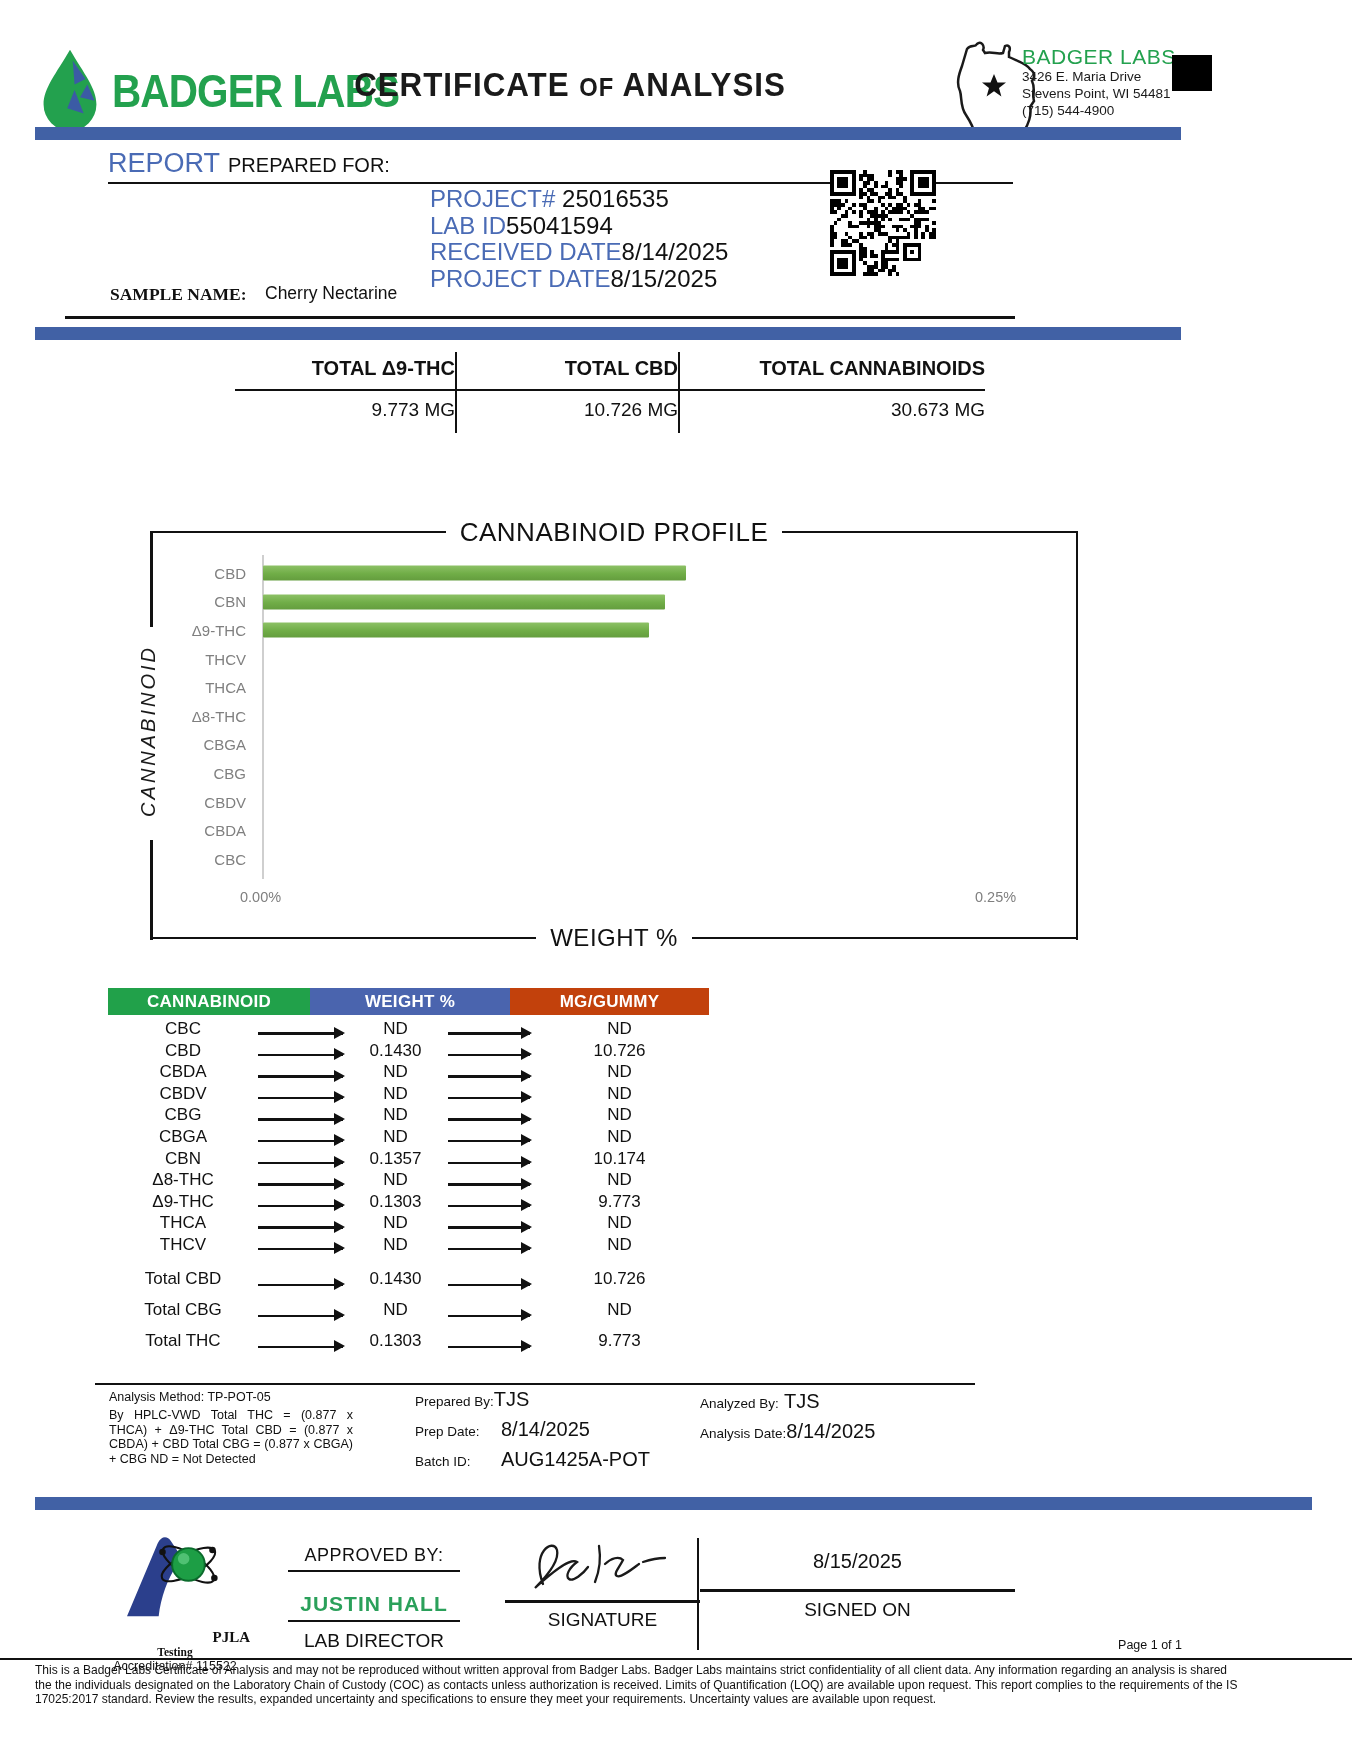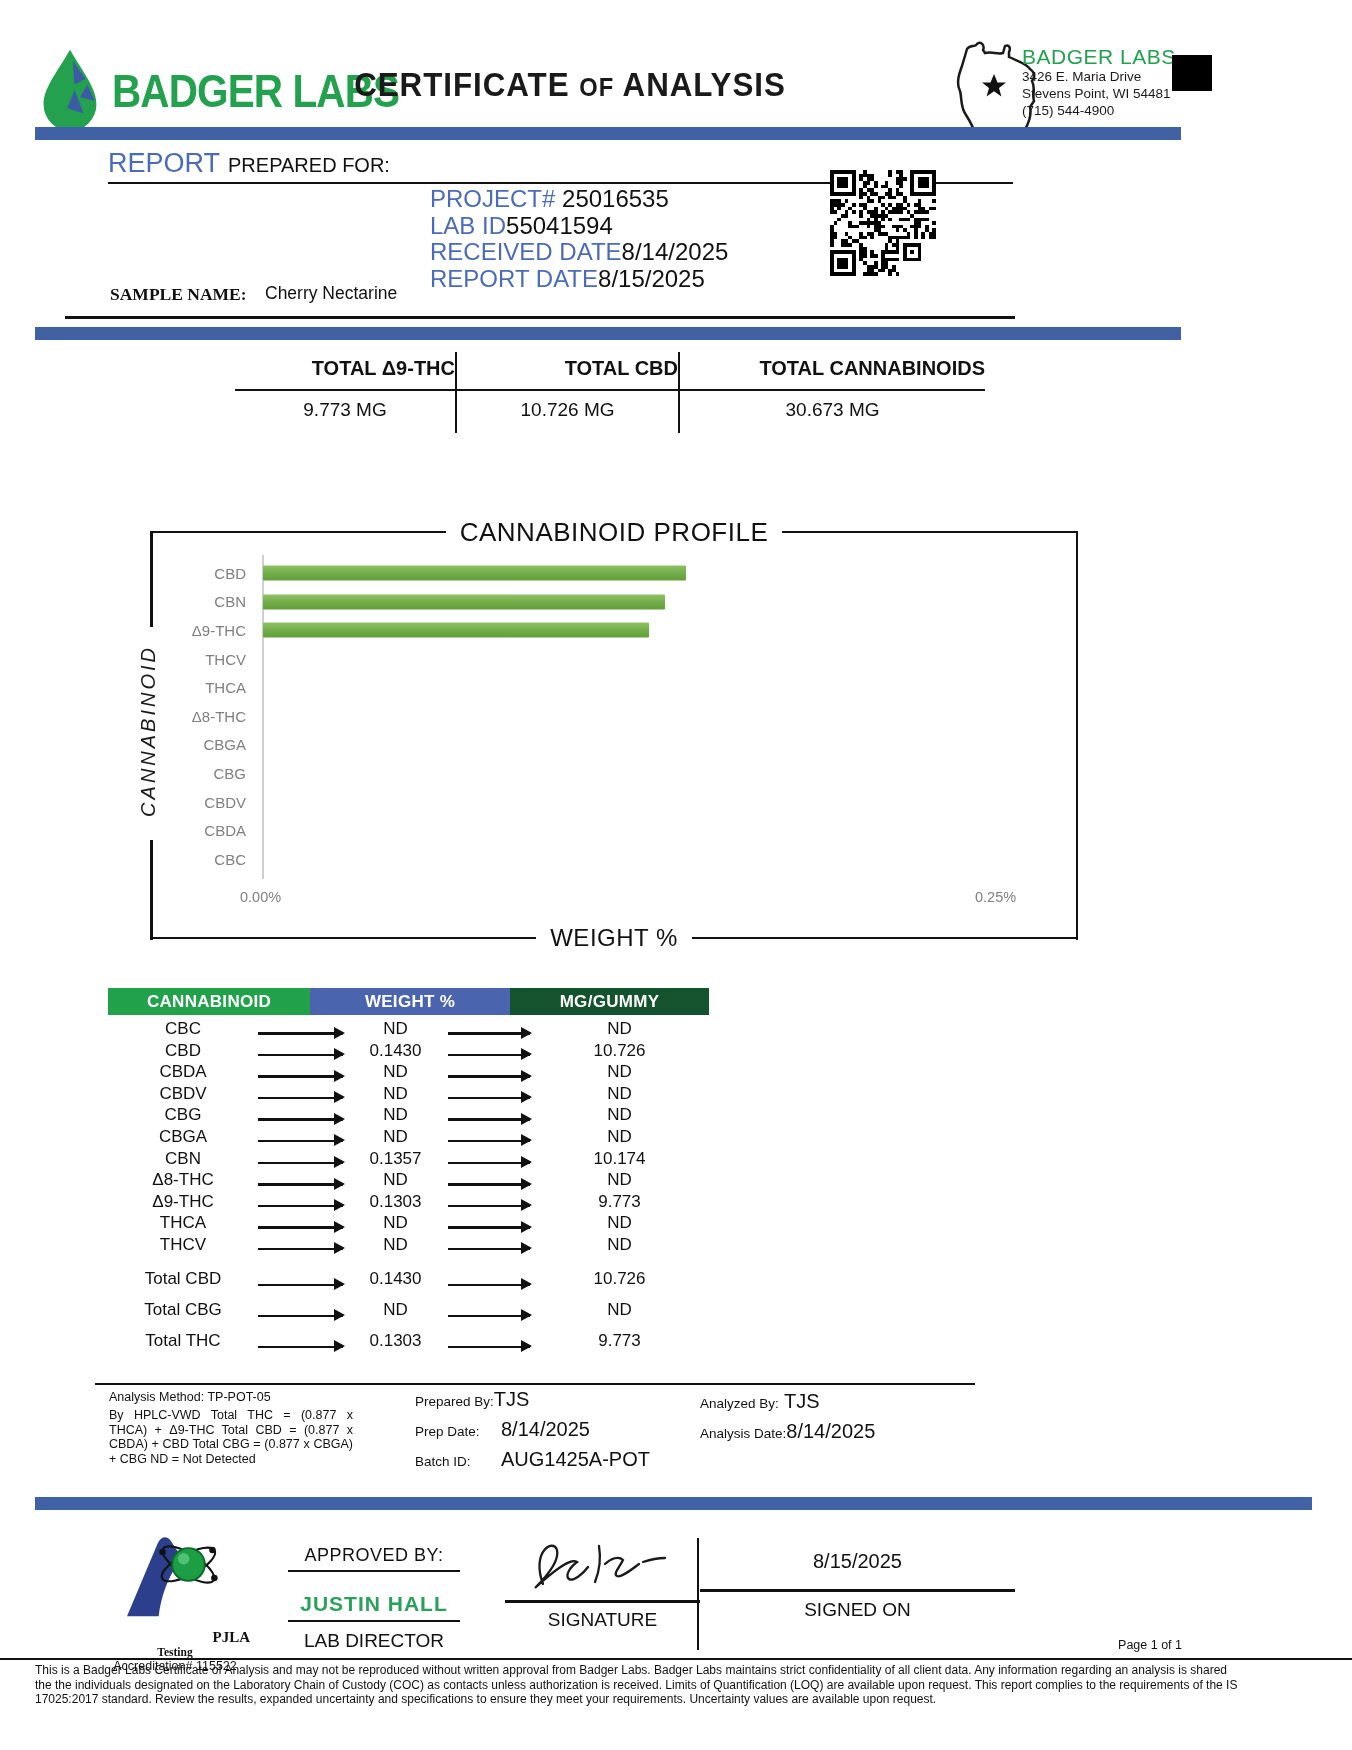--- a/index.html
+++ b/index.html
@@ -31,21 +31,21 @@
   #fields .lb{color:#4A6BB5;}
   #fields .vl{color:#111;}
   #qr{left:830px;top:170px;}
   #sample-label{left:110px;top:284px;font-family:"Liberation Serif",serif;font-weight:bold;font-size:17.5px;}
   #sample-value{left:265px;top:283px;font-size:17.5px;}
 
   
   #totals{left:235px;top:352px;width:750px;display:grid;grid-template-columns:220px 225px 305px;}
   .tcell{text-align:right;padding:5px 0 9px;font-size:20px;font-weight:bold;border-bottom:2.5px solid #111;white-space:nowrap;}
   .tmid{border-left:2px solid #111;border-right:2px solid #111;}
-  .tval{text-align:center;padding:8px 0 12px;font-size:19px;}
+  .tval{text-align:right;padding:8px 0 12px;font-size:19px;}
 
   
   #chart{left:150px;top:517px;width:928px;height:438px;position:absolute;}
   .c-top,.c-bottom{display:flex;align-items:center;height:30px;}
   .hline{flex:1;height:2.5px;background:#111;}
   .c-title{margin:0 14px;font-size:26px;letter-spacing:.5px;white-space:nowrap;}
   .c-xlabel{margin:0 14px;font-size:24px;letter-spacing:.5px;white-space:nowrap;}
   #c-plot{position:relative;height:322px;padding-top:12px;}
   .c-row{display:flex;align-items:center;height:28.6px;}
   .c-cat{width:96px;text-align:right;padding-right:16px;font-size:15px;color:#7f7f7f;white-space:nowrap;}
@@ -158,21 +158,21 @@
   <div class="abs" id="report-head">
     <span class="r1">REPORT</span><span class="r2">PREPARED FOR:</span>
   </div>
   <div class="rule" style="left:108px;top:182px;width:905px;height:2px;"></div>
 
 
   <div class="abs" id="fields">
     <div><span class="lb">PROJECT# </span><span class="vl">25016535</span></div>
     <div><span class="lb">LAB ID</span><span class="vl">55041594</span></div>
     <div><span class="lb">RECEIVED DATE</span><span class="vl">8/14/2025</span></div>
-    <div><span class="lb">REPORT DATE</span><span class="vl">8/15/2025</span></div>
+    <div><span class="lb">PROJECT DATE</span><span class="vl">8/15/2025</span></div>
   </div>
 
   <div class="abs" id="qr">
     <svg width="106" height="106" viewBox="0 0 29 29" shape-rendering="crispEdges">
       <rect width="29" height="29" fill="#fff"></rect>
       <g id="qr-modules" fill="#000">
           <rect x="9" y="0" width="1" height="1"></rect>
           <rect x="16" y="0" width="1" height="1"></rect>
           <rect x="18" y="0" width="1" height="1"></rect>
           <rect x="19" y="0" width="1" height="1"></rect>
@@ -528,21 +528,21 @@
     <div class="lseg" id="lseg-top"></div>
     <div class="lseg" id="lseg-bot"></div>
     <div id="rseg"></div>
     <div id="c-ylabel">CANNABINOID</div>
   </div>
 
   <div id="ctable">
     <div id="th-row">
       <div class="th" style="background: rgb(33, 161, 74);">CANNABINOID</div>
       <div class="th" style="background: rgb(74, 100, 174);">WEIGHT %</div>
-      <div class="th" style="background: #14532d;">MG/GUMMY</div>
+      <div class="th" style="background: #c2410c;">MG/GUMMY</div>
     </div>
     <div id="trows">
       <div class="trow">
           <div class="tlab">CBC</div>
           <div class="arr"></div>
           <div class="tvl">ND</div>
           <div class="arr"></div>
           <div class="tvl">ND</div>
         </div>
       <div class="trow">

